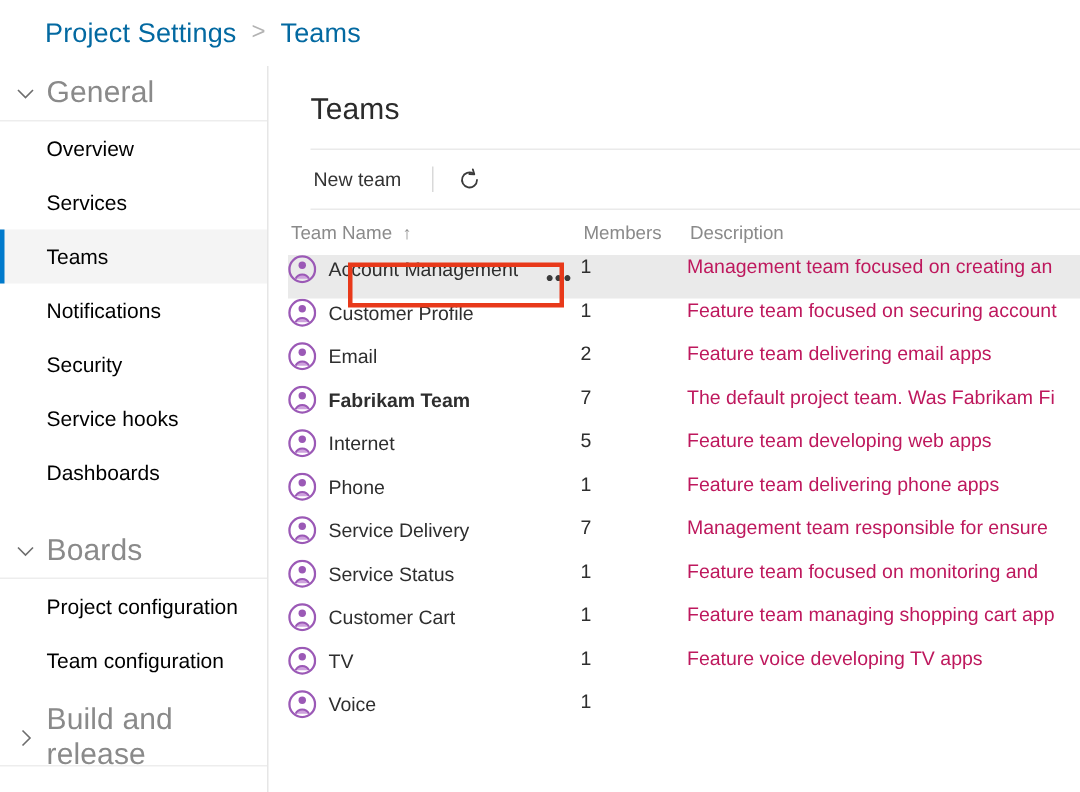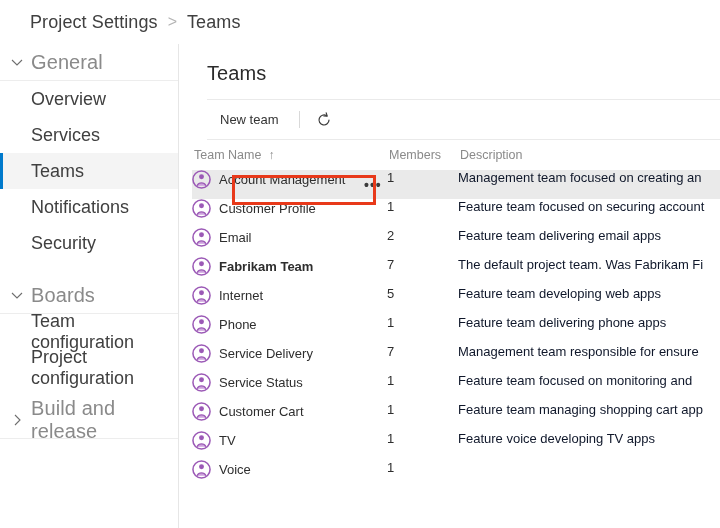--- a/index.html
+++ b/index.html
@@ -31,21 +31,21 @@
     width: 720px;
     height: 44px;
     display: flex;
     align-items: center;
     padding-left: 30px;
     box-sizing: border-box;
     background: #ffffff;
   }
   .crumb {
     font-size: 18px;
-    color: #404040;
+    color: #0369a1;
     font-weight: 400;
     letter-spacing: 0.1px;
     white-space: nowrap;
   }
   .crumb-sep {
     font-size: 16px;
     color: #b3b3b3;
     margin: 0 10px;
     font-weight: 300;
   }
@@ -87,22 +87,22 @@
     letter-spacing: 0.1px;
   }
   .nav-item {
     position: relative;
     height: 36px;
     display: flex;
     align-items: center;
     padding-left: 31px;
     box-sizing: border-box;
     cursor: pointer;
-    font-size: 18px;
-    color: #404040;
+    font-size: 14px;
+    color: #000000;
   }
   .nav-item.selected {
     background: #f4f4f4;
   }
   .nav-item.selected::before {
     content: "";
     position: absolute;
     left: 0;
     top: 0;
     bottom: 0;
@@ -131,21 +131,21 @@
   .title-rule {
     margin: 14px 0 0 27px;
     border-top: 1px solid #eaeaea;
     width: 513px;
   }
 
   .toolbar {
     height: 39px;
     display: flex;
     align-items: center;
-    padding-left: 38px;
+    padding-left: 27px;
     box-sizing: border-box;
   }
   .toolbar-btn {
     font-size: 13px;
     color: #333333;
     cursor: pointer;
     white-space: nowrap;
     padding: 3px 2px;
   }
   .toolbar-divider {
@@ -233,21 +233,21 @@
   .row.bold .team-name { font-weight: bold; }
 
   .cell-members {
     width: 71px;
     font-size: 13px;
     color: #2e2e2e;
   }
   .cell-desc {
     flex: 1;
     font-size: 13px;
-    color: #0f172a;
+    color: #be185d;
     white-space: nowrap;
     overflow: hidden;
   }
 
   .ellipsis-btn {
     position: absolute;
     left: 172px;
     top: 50%;
     transform: translateY(-50%);
     font-size: 14px;
@@ -298,34 +298,40 @@
     </div>
     <div class="nav-item selected">
       <span>Teams</span>
     </div>
     <div class="nav-item">
       <span>Notifications</span>
     </div>
     <div class="nav-item">
       <span>Security</span>
     </div>
+    <div class="nav-item">
+      <span>Service hooks</span>
+    </div>
+    <div class="nav-item">
+      <span>Dashboards</span>
+    </div>
 
     <div class="nav-spacer"></div>
 
     <div class="group-header">
       <svg class="chev" viewBox="0 0 16 16">
         <path d="M3 6 L8 11 L13 6" fill="none" stroke="currentColor" stroke-width="1.1"></path>
       </svg>
       <span class="group-title">Boards</span>
     </div>
     <div class="nav-item">
+      <span>Project configuration</span>
+    </div>
+    <div class="nav-item">
       <span>Team configuration</span>
-    </div>
-    <div class="nav-item">
-      <span>Project configuration</span>
     </div>
 
     <div class="nav-spacer"></div>
 
     <div class="group-header">
       <svg class="chev" viewBox="0 0 16 16">
         <path d="M6 3 L11 8 L6 13" fill="none" stroke="currentColor" stroke-width="1.1"></path>
       </svg>
       <span class="group-title">Build and release</span>
     </div>

